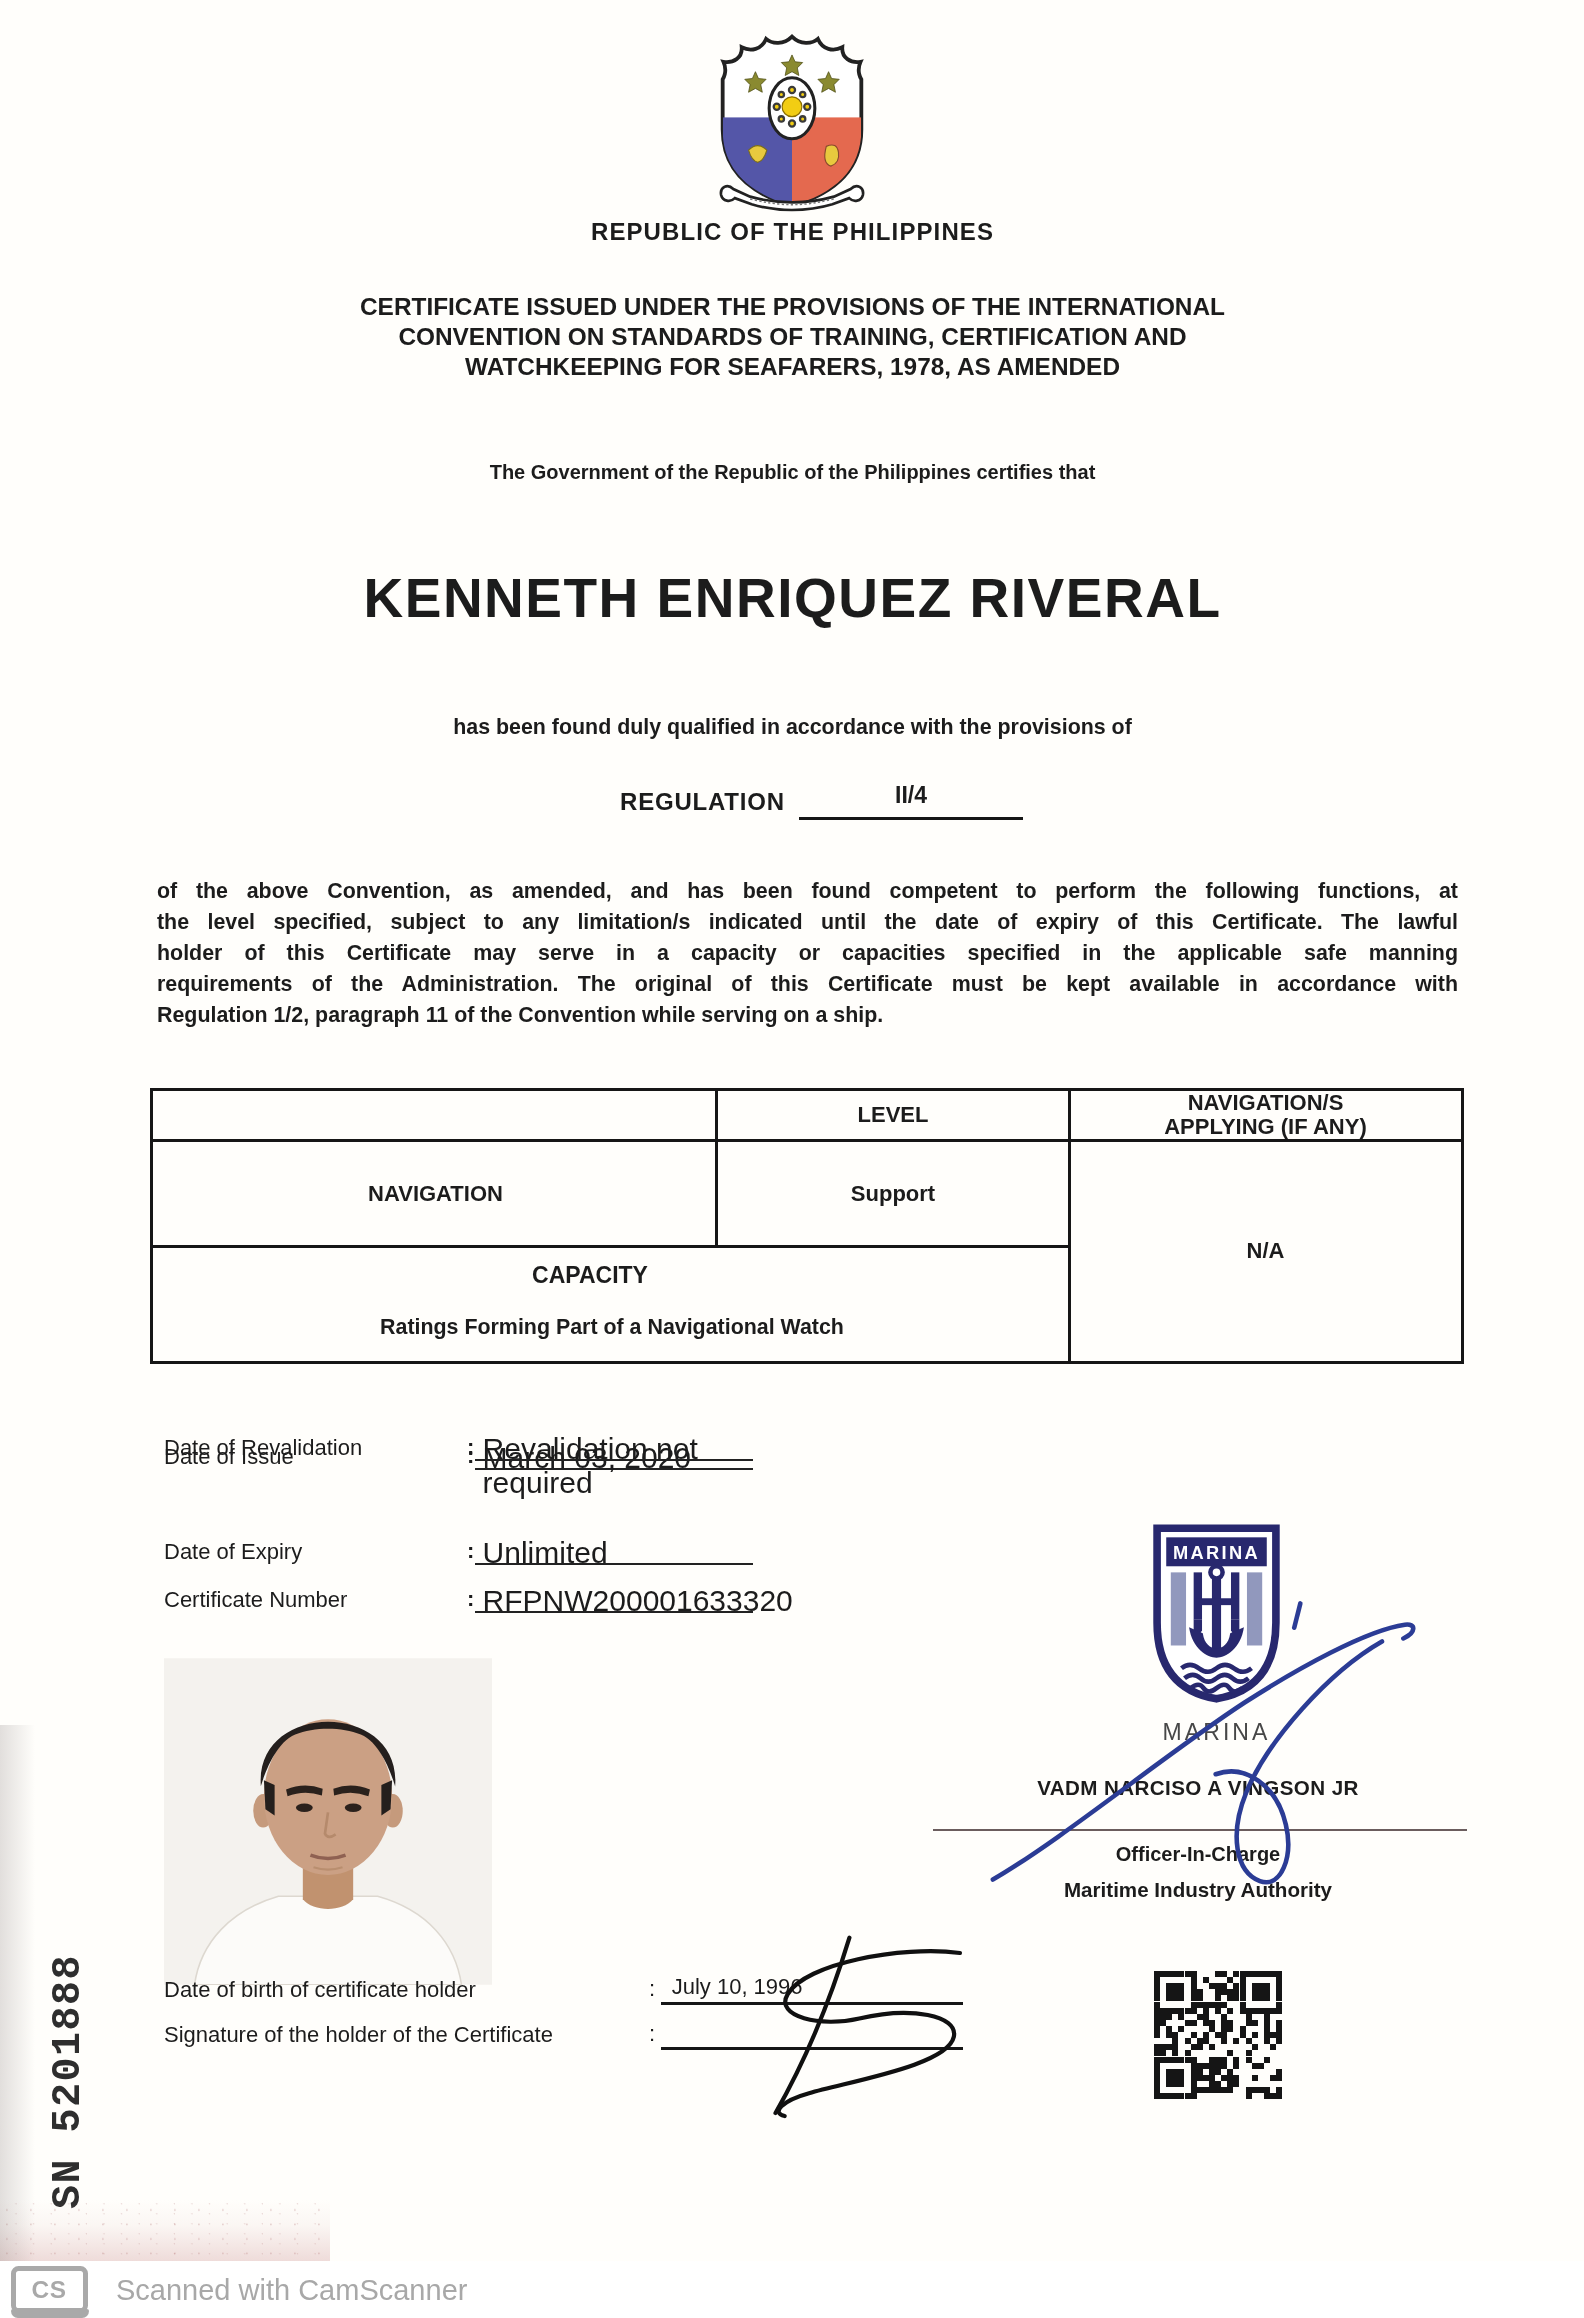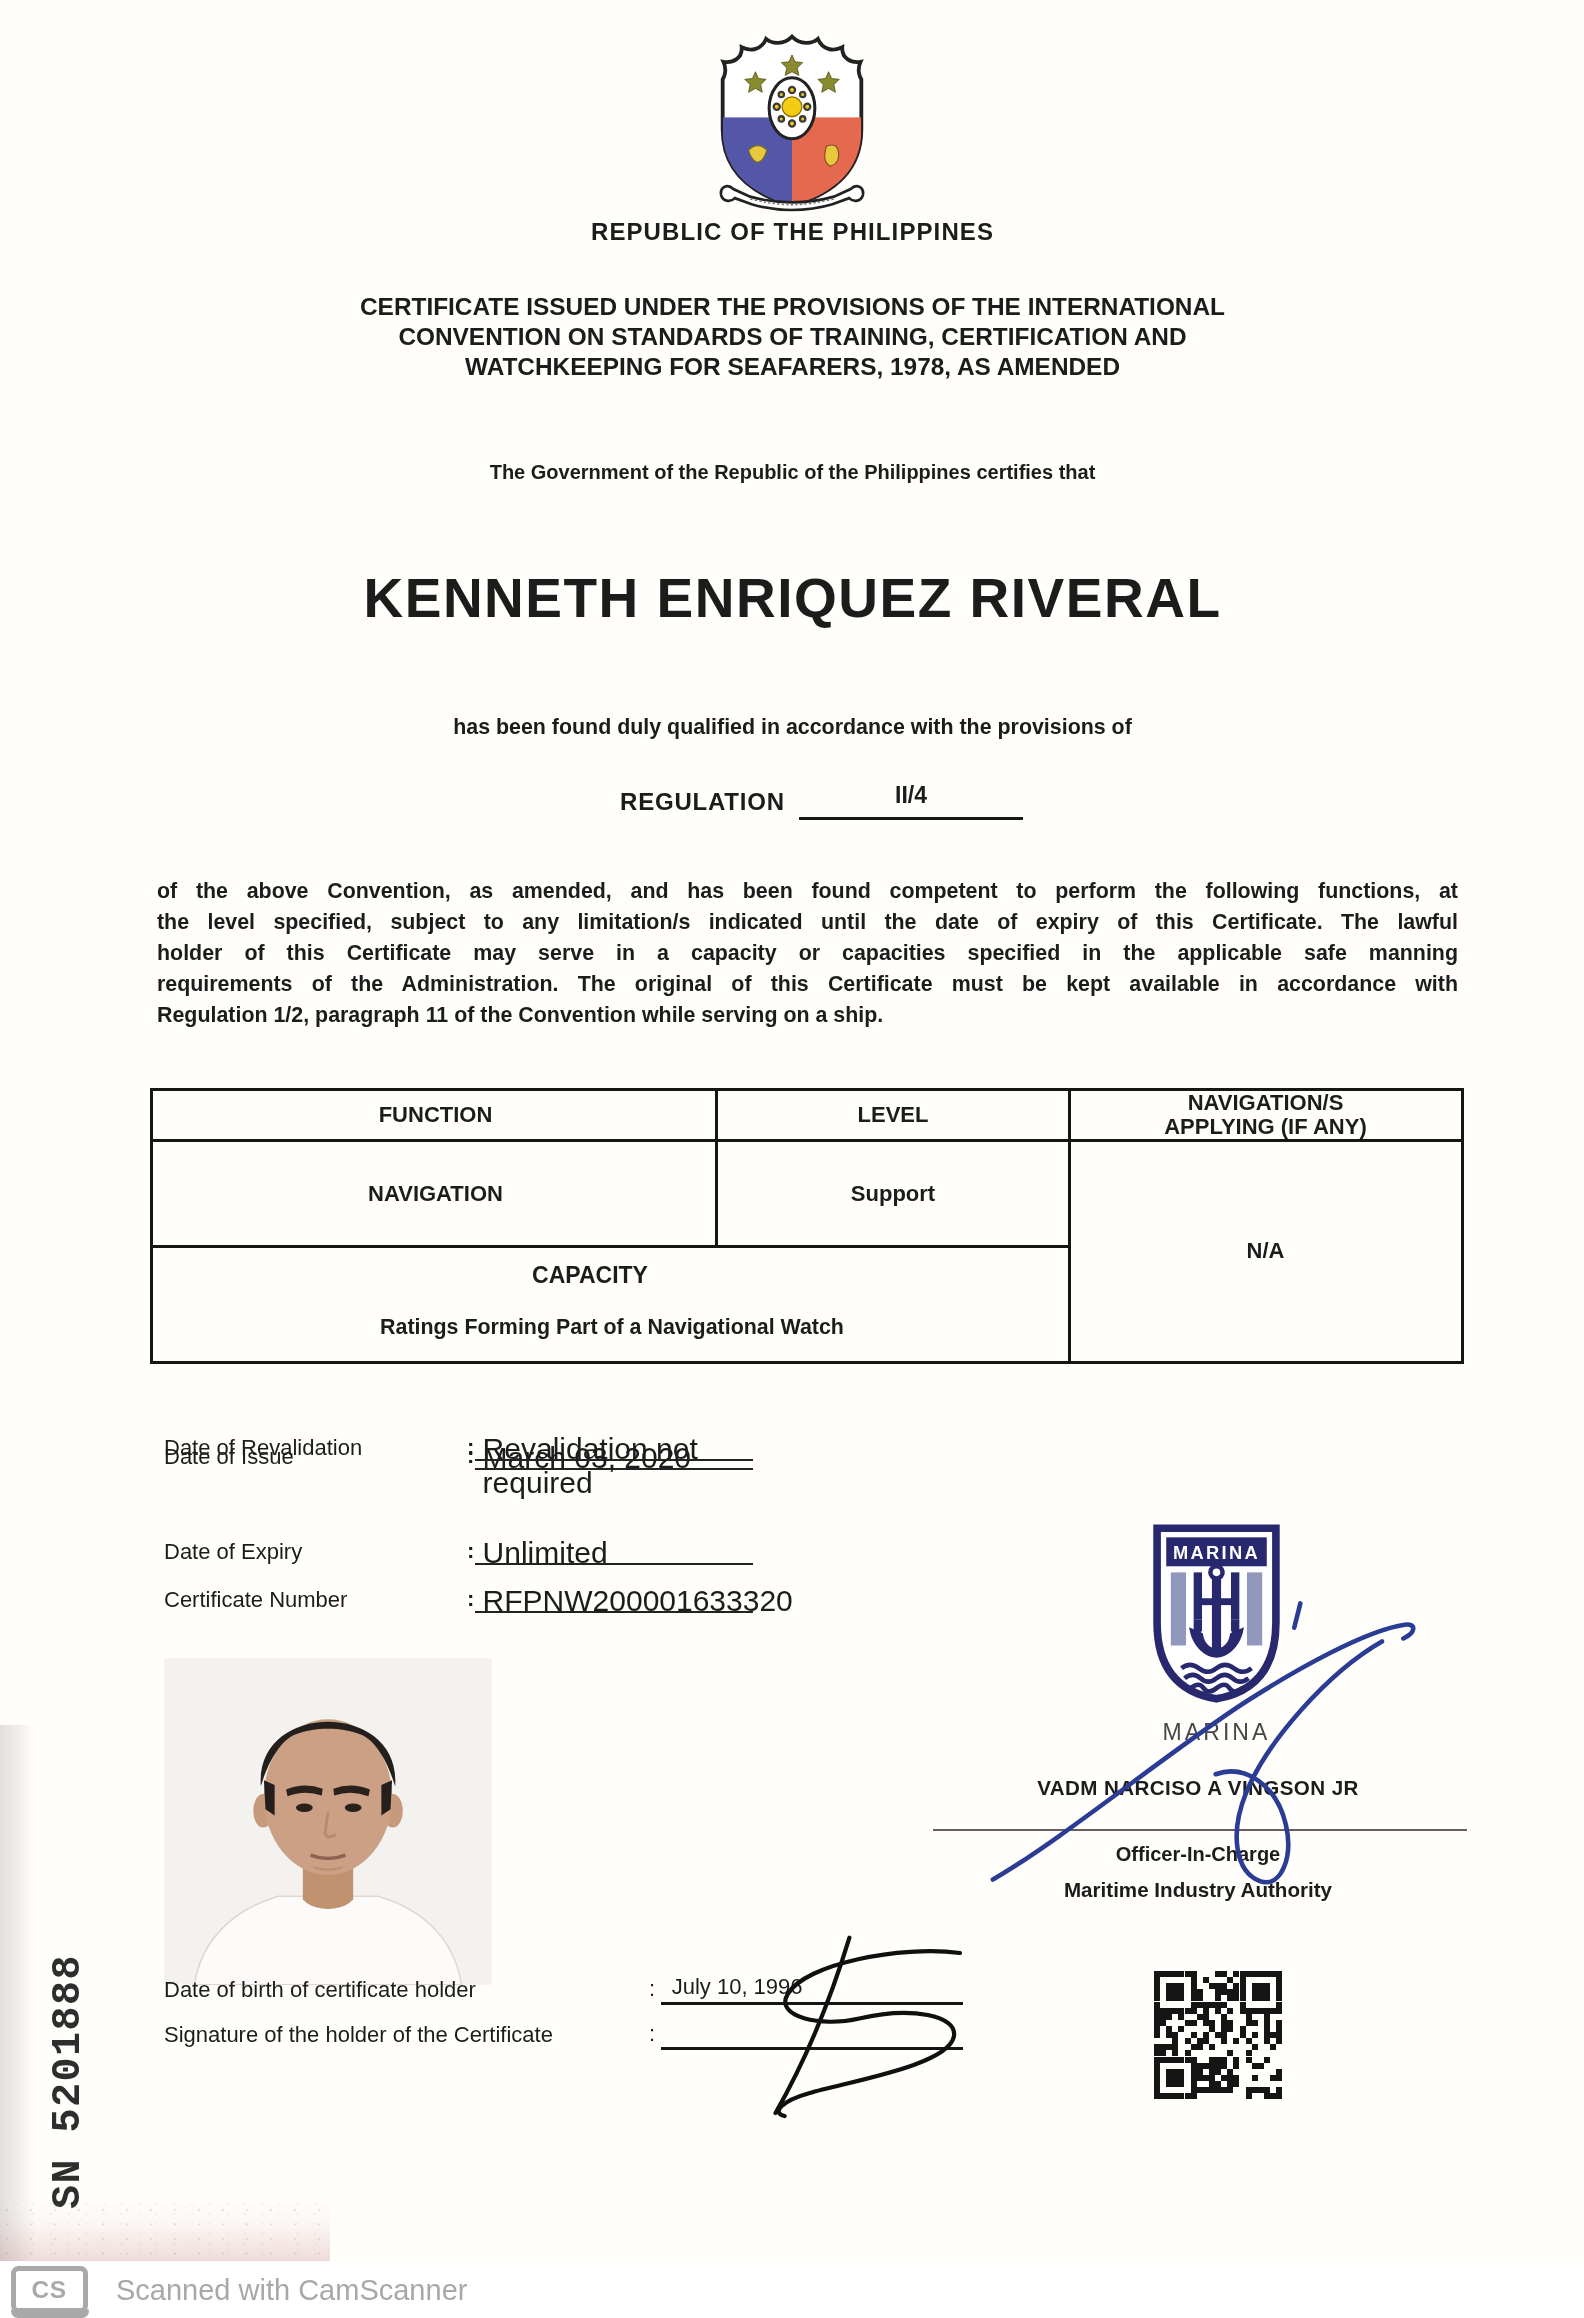--- a/index.html
+++ b/index.html
@@ -166,21 +166,20 @@
     <div class="body-line">holder of this Certificate may serve in a capacity or capacities specified in the applicable safe manning</div>
     <div class="body-line">requirements of the Administration. The original of this Certificate must be kept available in accordance with</div>
     <div class="body-line last">Regulation 1/2, paragraph 11 of the Convention while serving on a ship.</div>
   </div>
 
   <div class="abs cert-table">
     <div class="line tv1"></div>
     <div class="line tv2"></div>
     <div class="line th1"></div>
     <div class="line th2"></div>
-    <div class="cell c-function">FUNCTION</div>
     <div class="cell c-level">LEVEL</div>
     <div class="cell c-limit">
       <span>NAVIGATION/S</span>
       <span>APPLYING (IF ANY)</span>
     </div>
     <div class="cell c-support">Support</div>
     <div class="cell c-nav">NAVIGATION</div>
     <div class="cell c-na">N/A</div>
     <div class="cell c-capacity">CAPACITY</div>
     <div class="cell c-ratings">Ratings Forming Part of a Navigational Watch</div>

